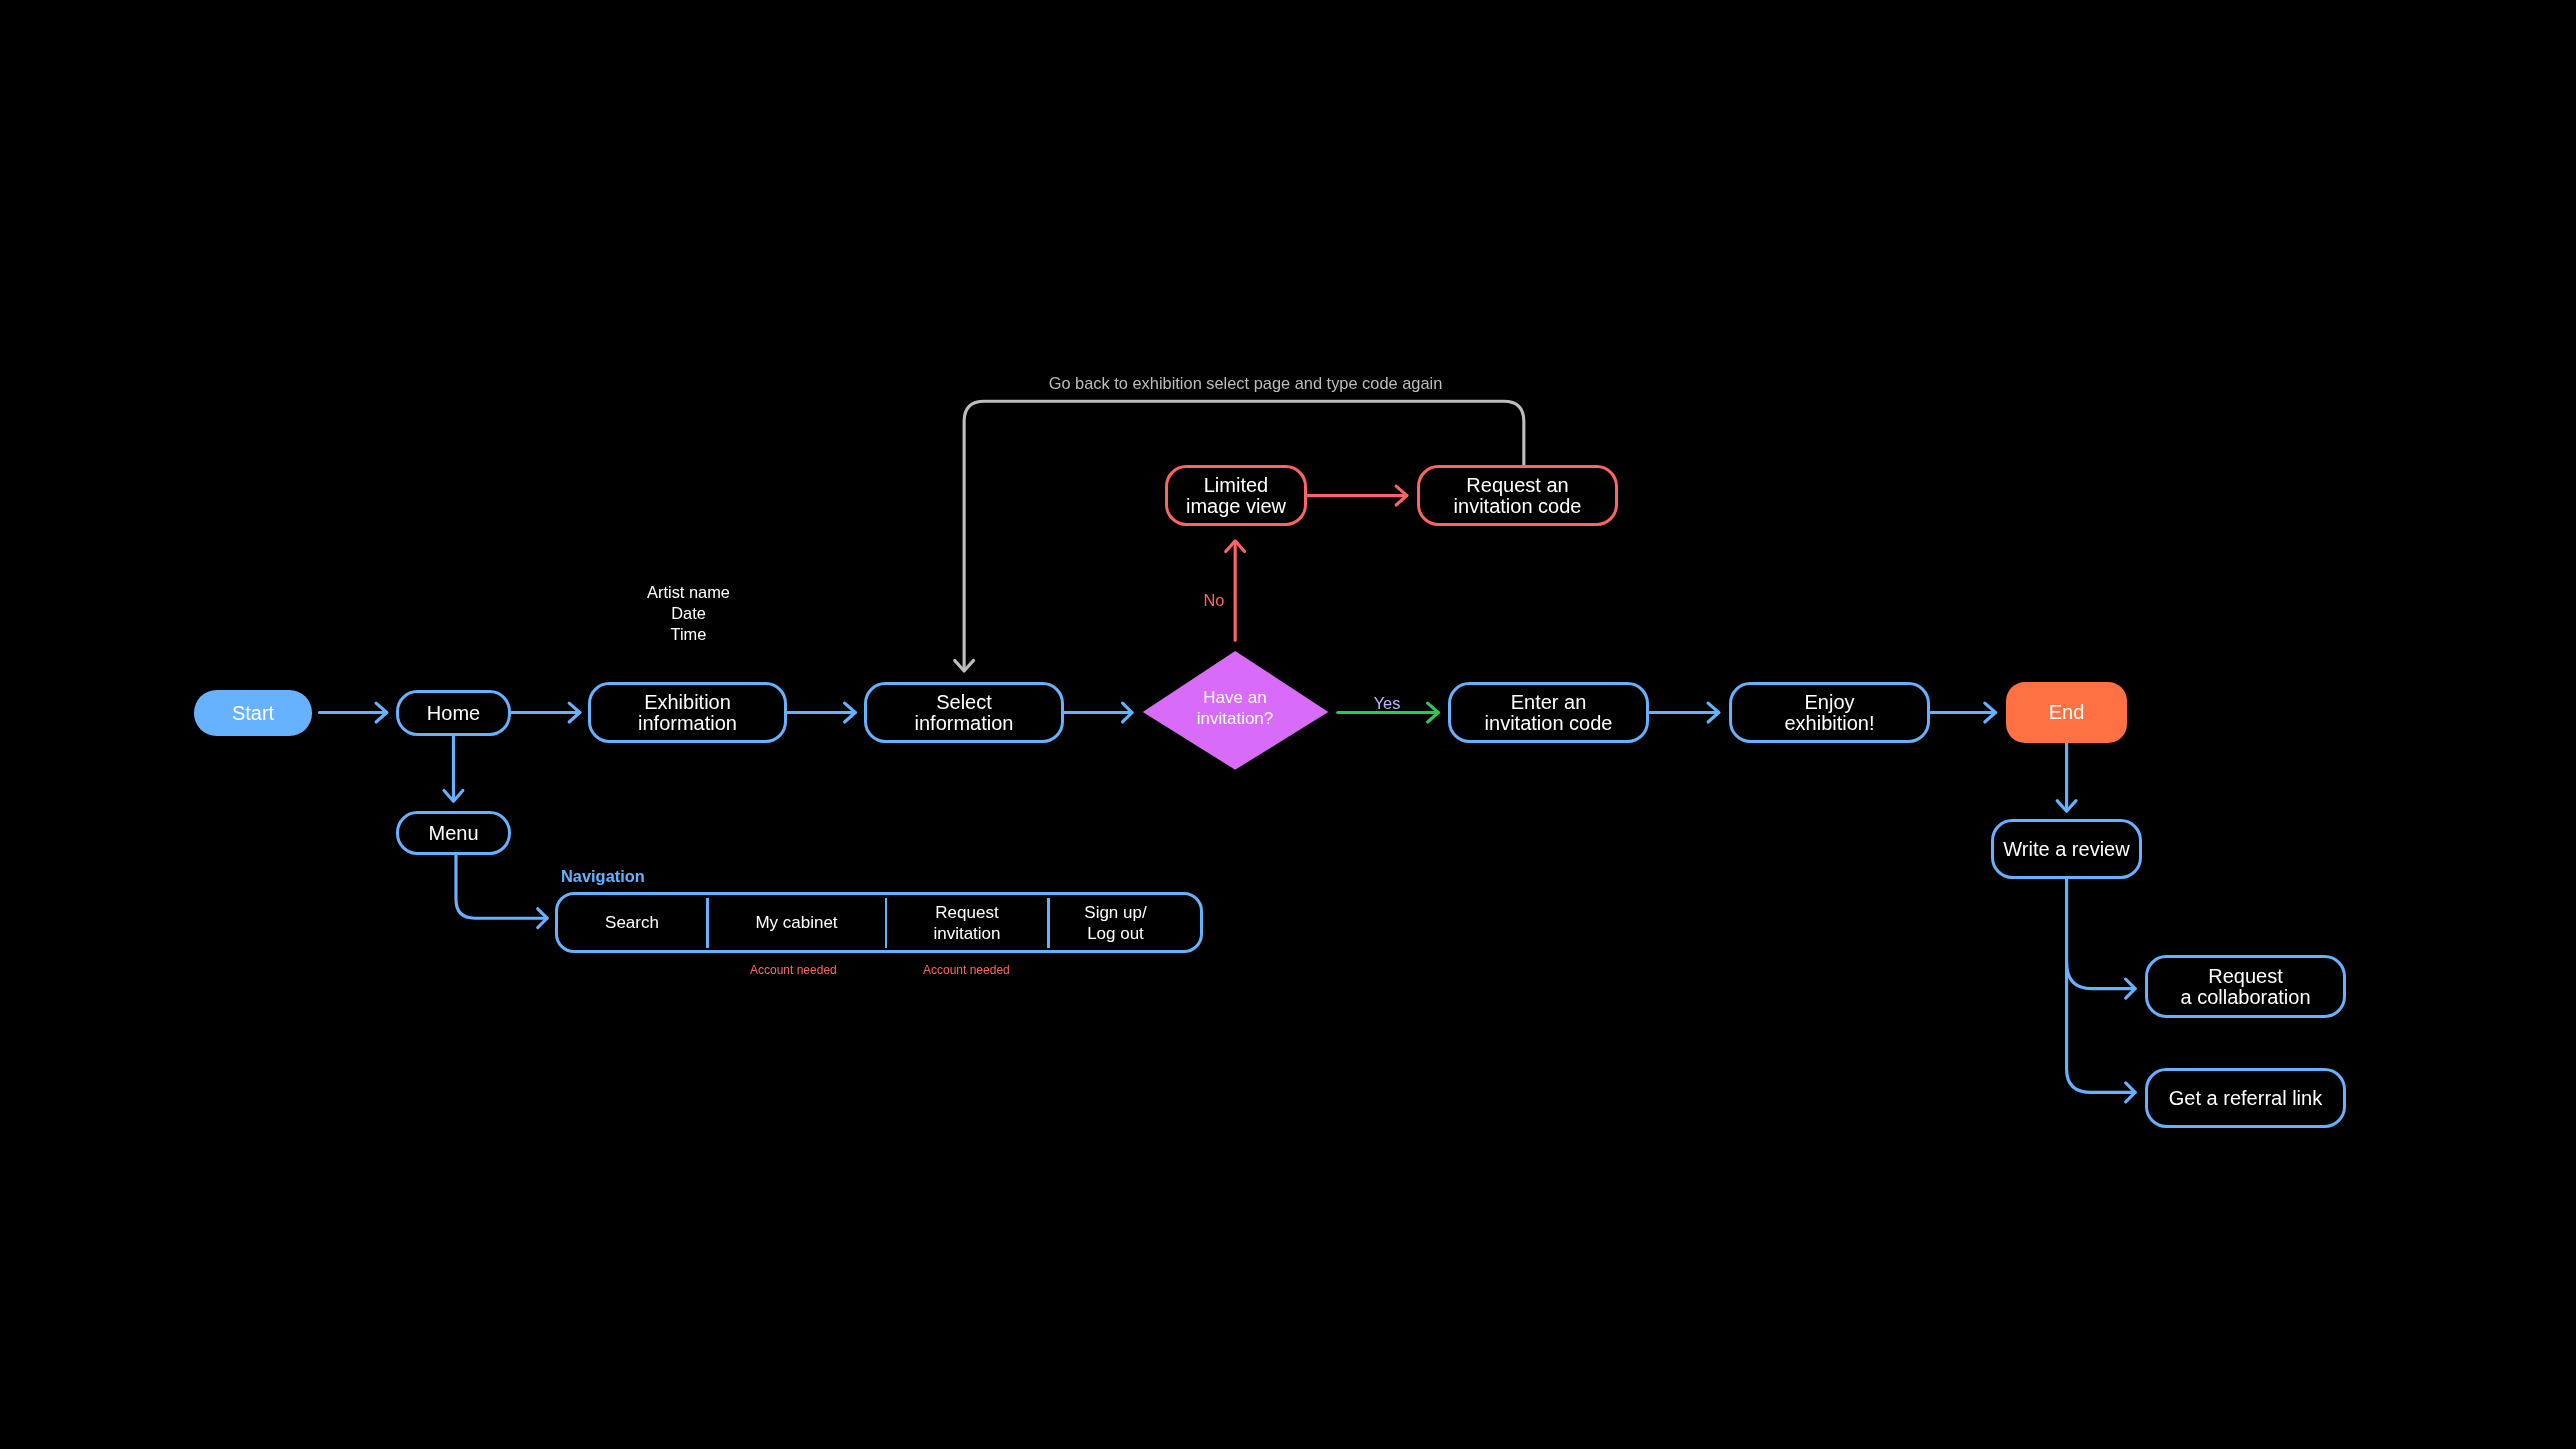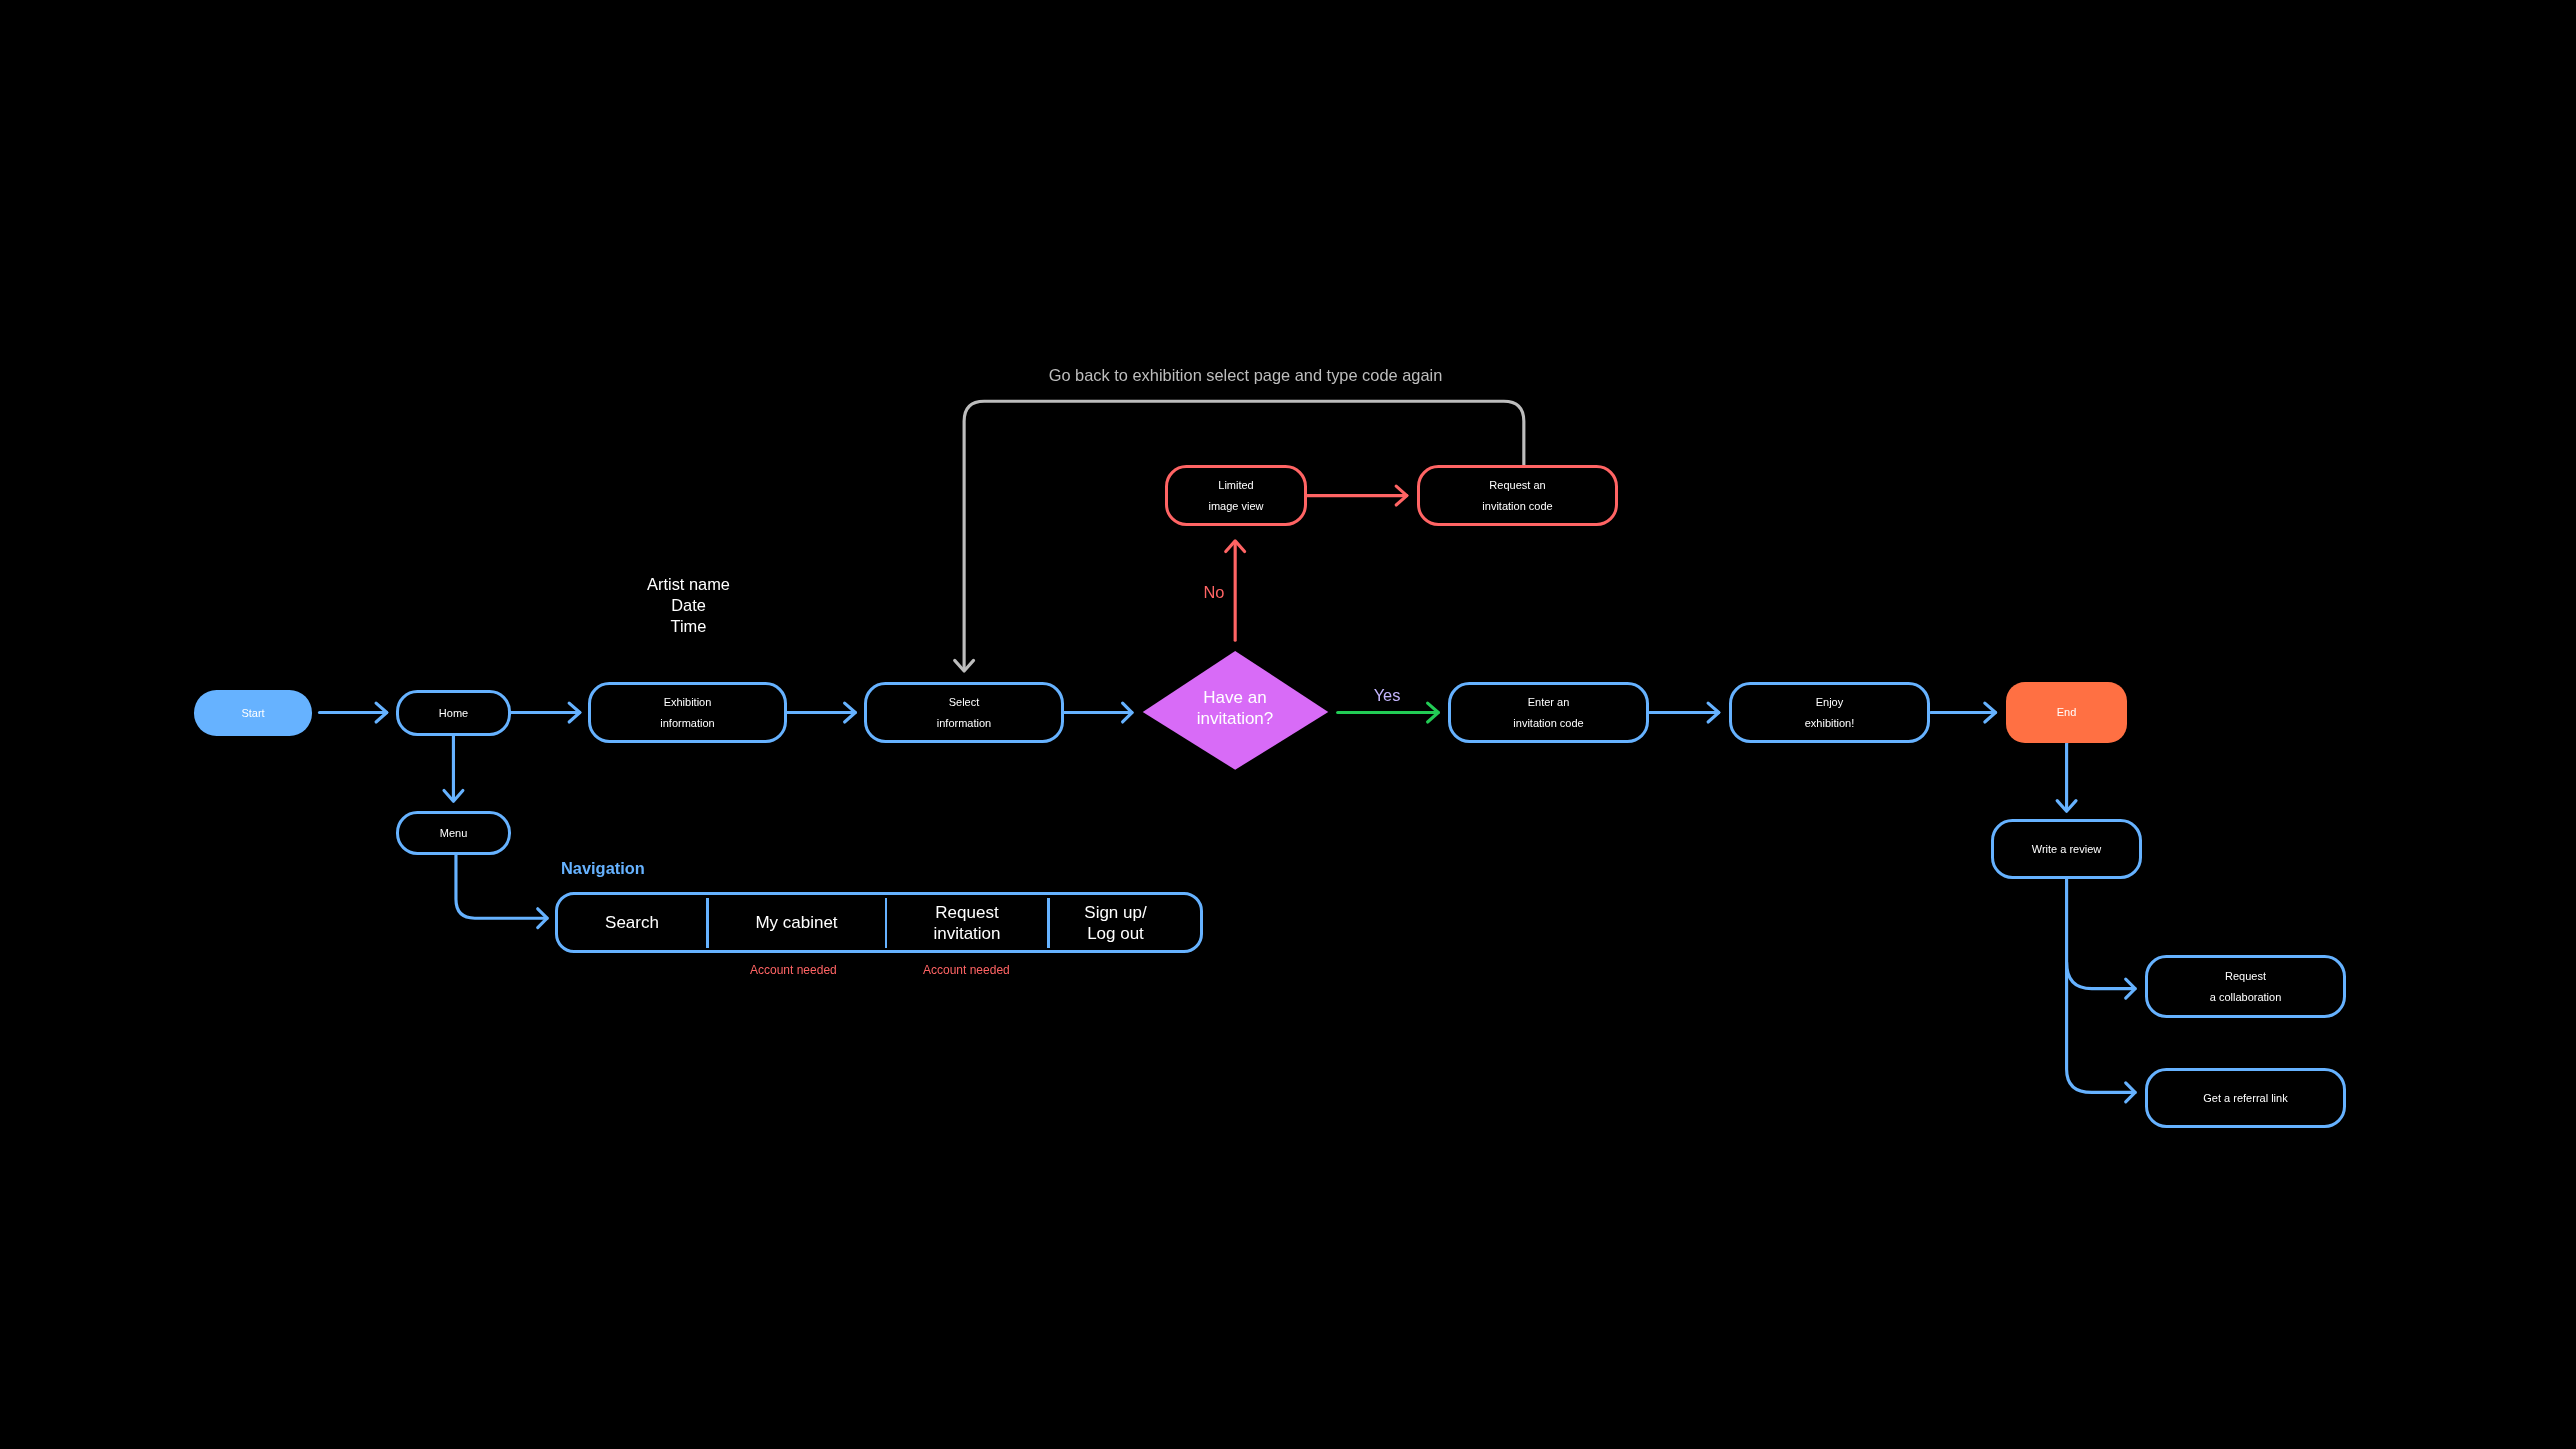--- a/index.html
+++ b/index.html
@@ -1,26 +1,26 @@
 <!DOCTYPE html>
 <html style="font-size:10px"><head>
 <meta charset="utf-8">
 <style>
   html, body { margin:0; padding:0; background:#000; }
   body { width:2576px; height:1449px; position:relative; overflow:hidden;
          font-family:"Liberation Sans", sans-serif; color:#fff; }
   svg.links { position:absolute; left:0; top:0; width:2576px; height:1449px; }
   .node { position:absolute; box-sizing:border-box; display:flex; align-items:center; justify-content:center;
-          text-align:center; font-size:11px; line-height:21px; color:#fff; white-space:pre-line; }
+          text-align:center; font-size:20px; line-height:21px; color:#fff; white-space:pre-line; }
   .blue { border:3.1px solid #66B2FF; border-radius:21.4px; background:#000; }
   .red  { border:3.1px solid #FF6464; border-radius:21.4px; background:#000; }
   .start { background:#66B2FF; border-radius:22.6px; }
   .end { background:#FF7043; border-radius:19px; }
   .diamond-label { position:absolute; text-align:center; font-size:17px; line-height:21px; white-space:pre-line; }
-  .label { position:absolute; font-size:16.4px; line-height:21px; white-space:pre-line; text-align:center; }
+  .label { position:absolute; font-size:16.4px; line-height:21px; white-space:pre-line; text-align:center;margin-top:8px; }
   .navbar { position:absolute; left:555px; top:892px; width:648px; height:61px; box-sizing:border-box;
             border:3.1px solid #66B2FF; border-radius:19px; display:flex; align-items:center; }
   .nav-cell { height:100%; display:flex; align-items:center; justify-content:center; text-align:center;
               font-size:17px; line-height:21px; white-space:pre-line; }
   .nav-div { width:2.5px; height:50px; background:#66B2FF; }
   .note-red { position:absolute; color:#FF6464; font-size:12px; }
 </style>
 </head>
 <body>
 

